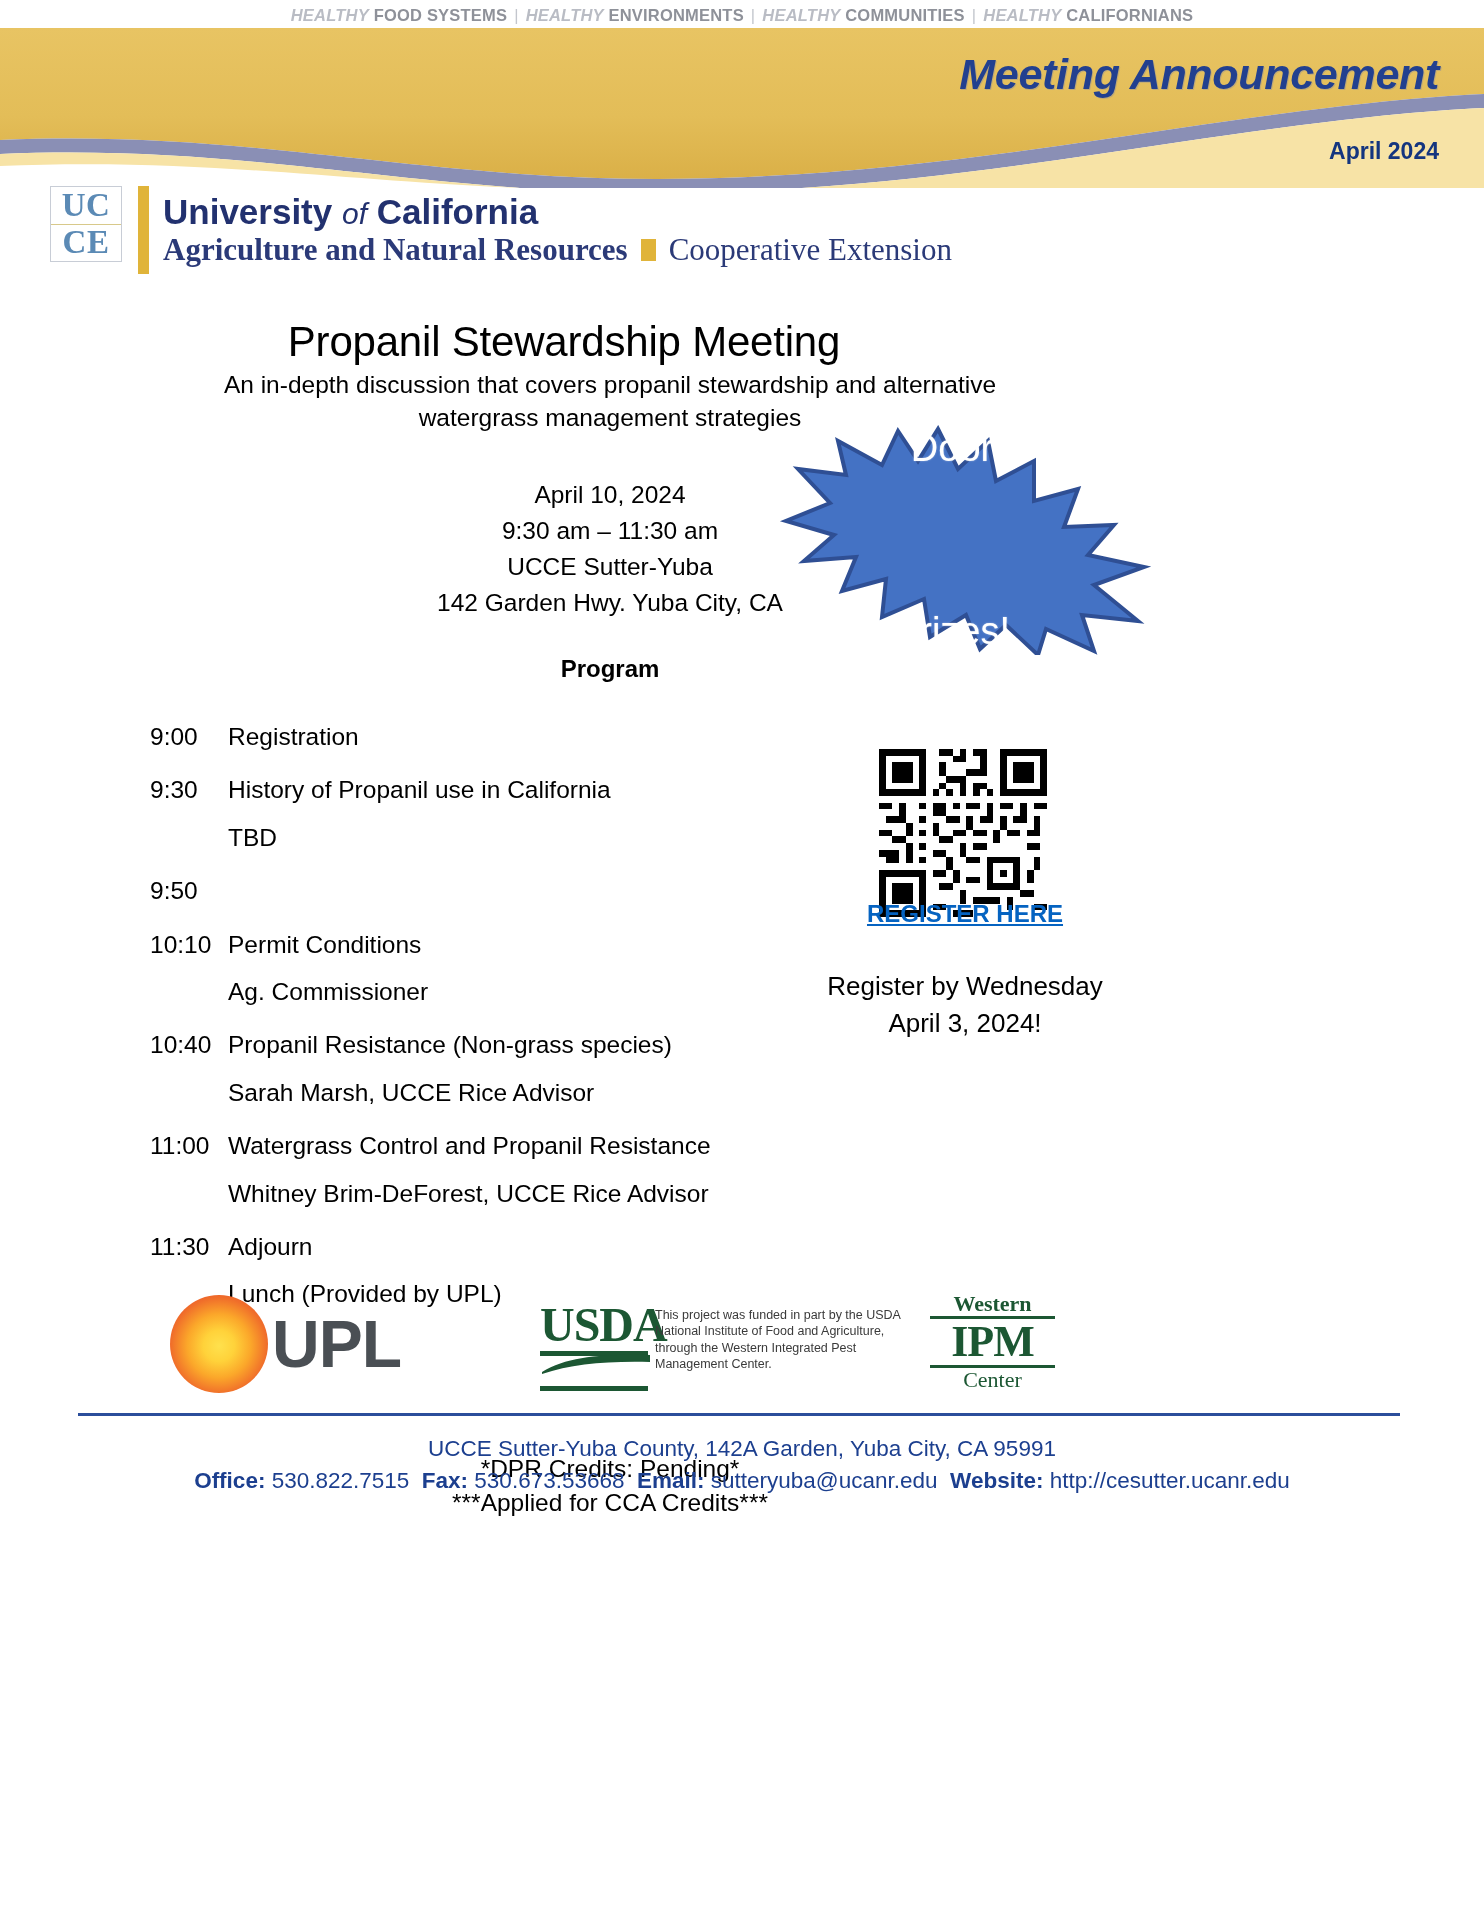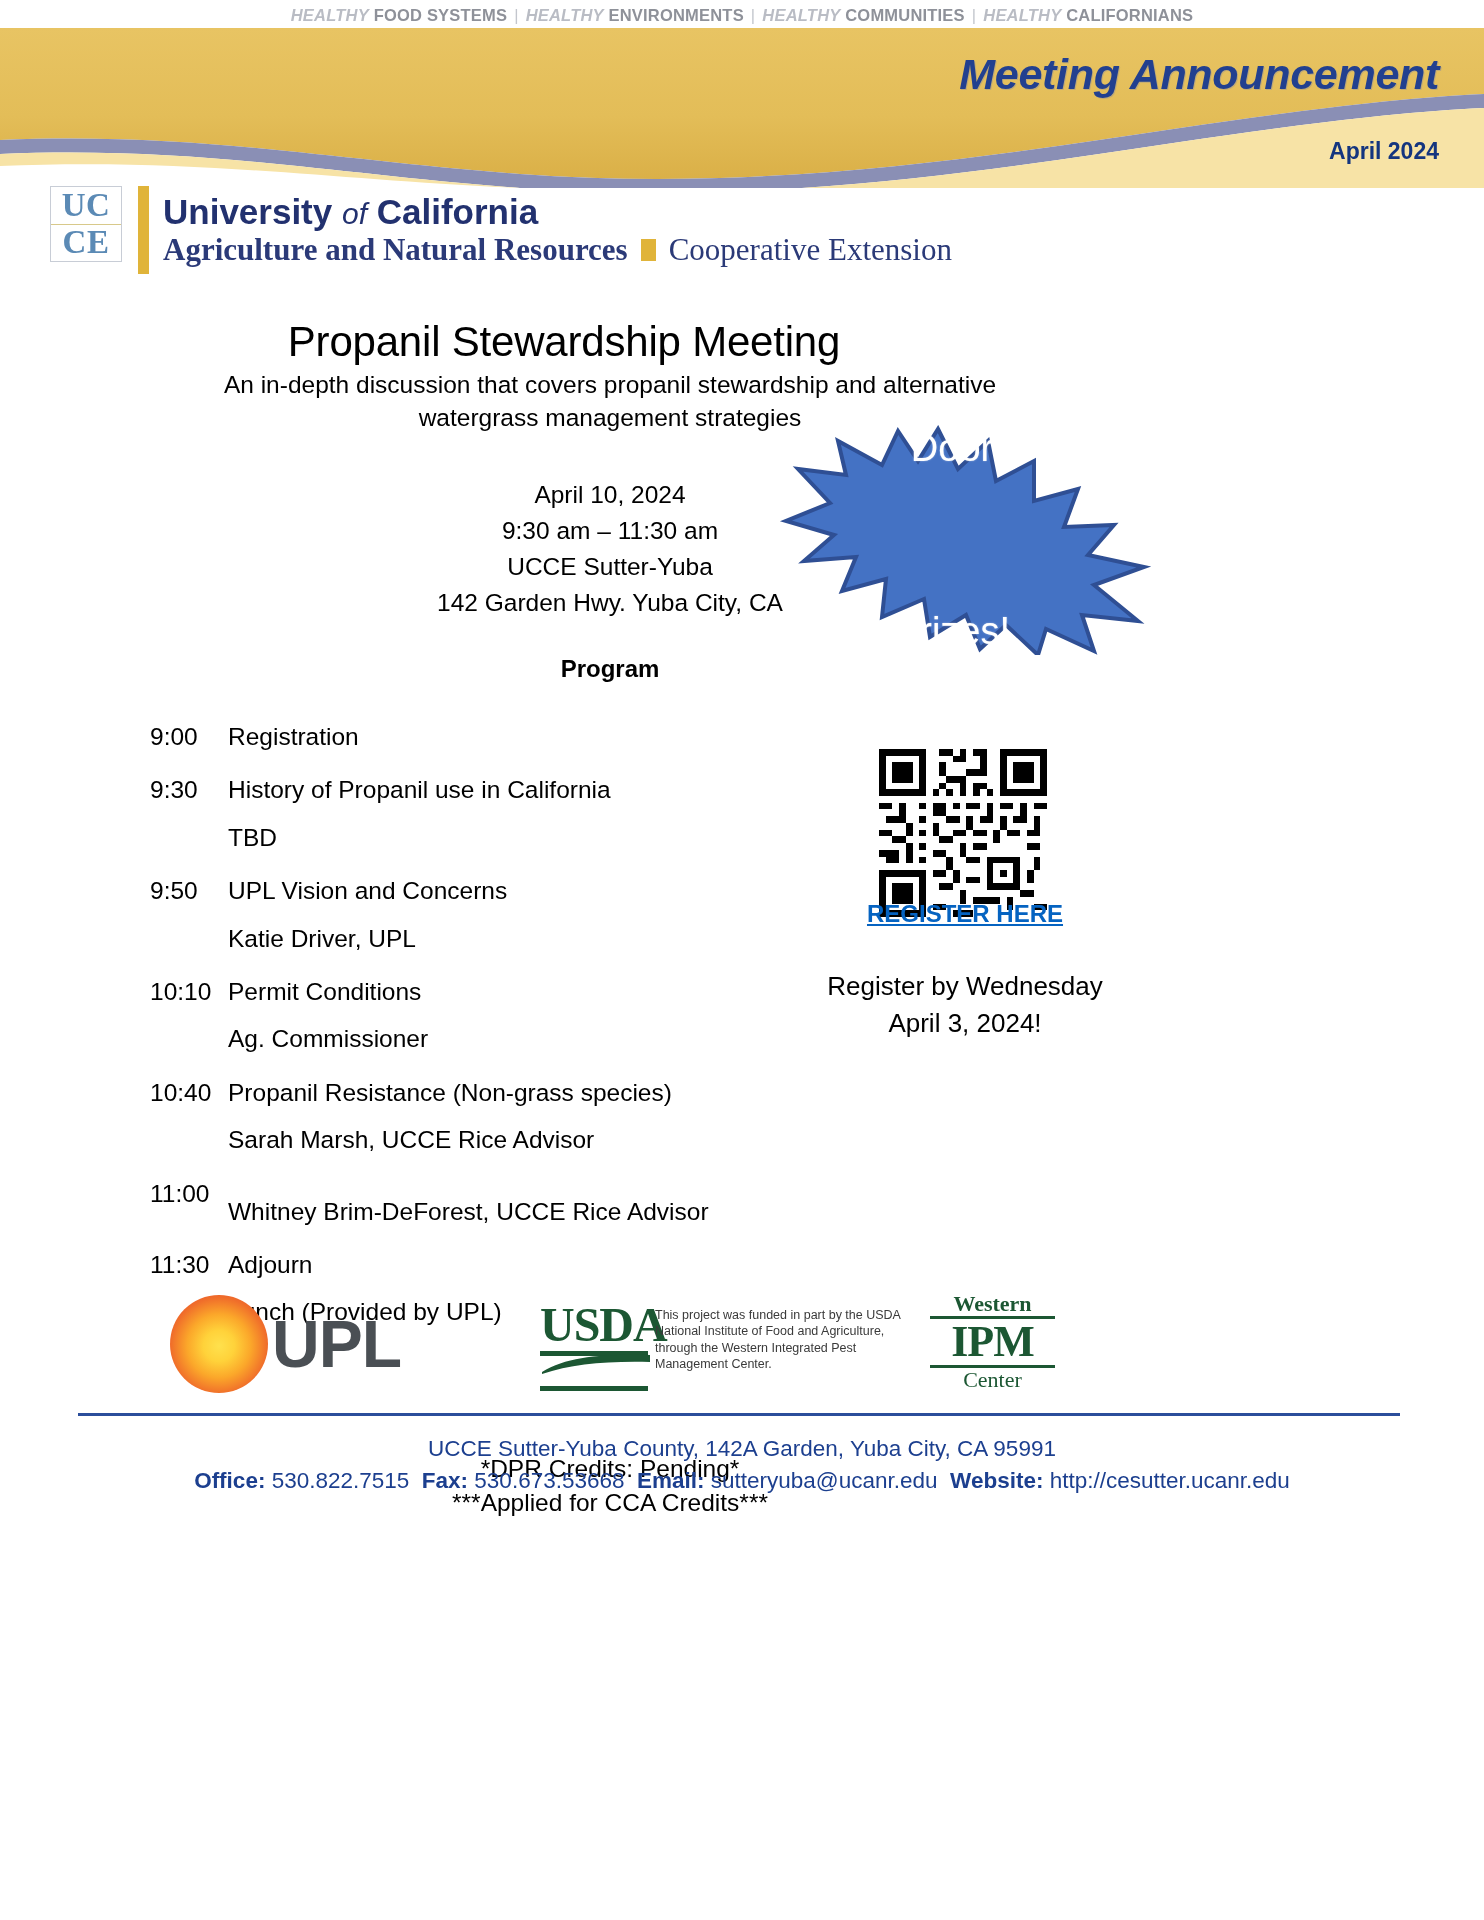--- a/index.html
+++ b/index.html
@@ -243,42 +243,39 @@
   </div>
   <div class="sched-item">
     <div class="sched-time">9:30</div>
     <div class="sched-desc">
       <span>History of Propanil use in California</span>
       <span class="sub">TBD</span>
     </div>
   </div>
   <div class="sched-item">
     <div class="sched-time">9:50</div>
-    <div class="sched-desc">
-      <span>UPL Vision and Concerns</span>
-      <span class="sub">Katie Driver, UPL</span>
-    </div>
   </div>
   <div class="sched-item">
     <div class="sched-time">10:10</div>
     <div class="sched-desc">
       <span>Permit Conditions</span>
       <span class="sub">Ag. Commissioner</span>
     </div>
   </div>
   <div class="sched-item">
     <div class="sched-time">10:40</div>
     <div class="sched-desc">
       <span>Propanil Resistance (Non-grass species)</span>
       <span class="sub">Sarah Marsh, UCCE Rice Advisor</span>
     </div>
   </div>
   <div class="sched-item">
     <div class="sched-time">11:00</div>
     <div class="sched-desc">
+      <span>Watergrass Control and Propanil Resistance</span>
       <span class="sub">Whitney Brim-DeForest, UCCE Rice Advisor</span>
     </div>
   </div>
   <div class="sched-item">
     <div class="sched-time">11:30</div>
     <div class="sched-desc">
       <span>Adjourn</span>
       <span class="sub">Lunch (Provided by UPL)</span>
     </div>
   </div>

